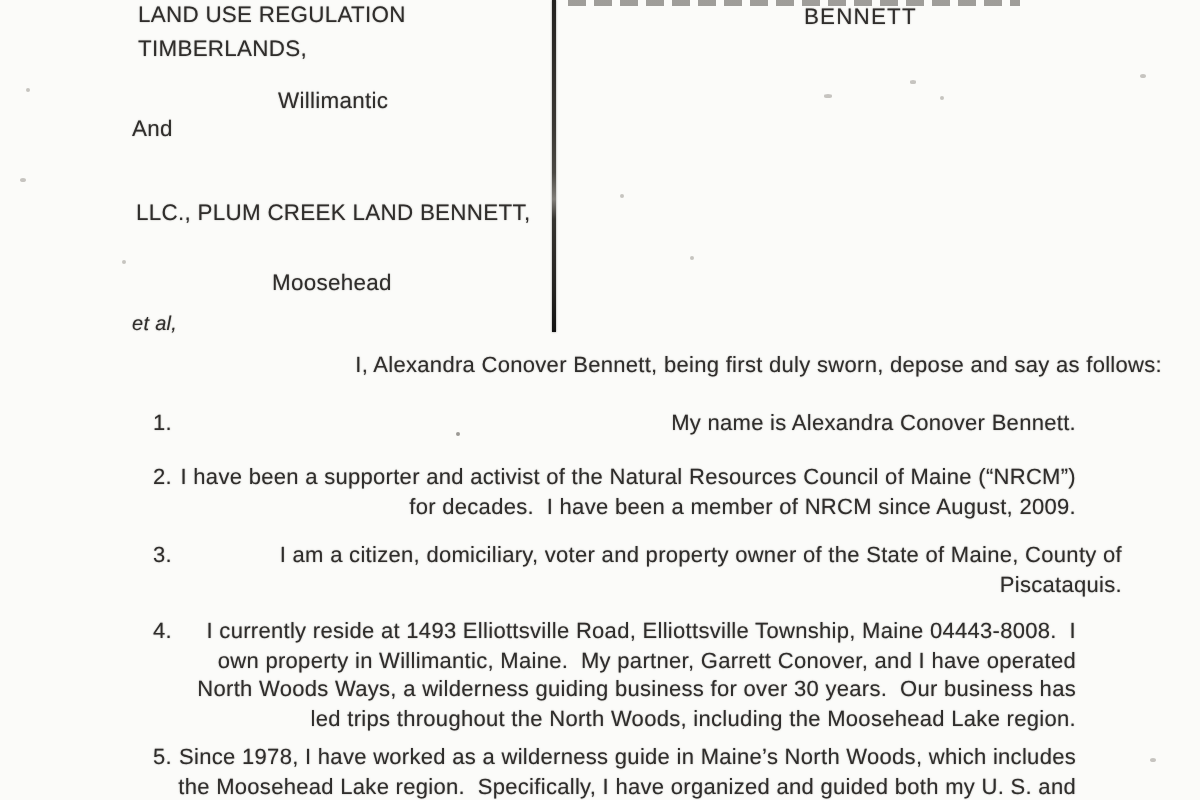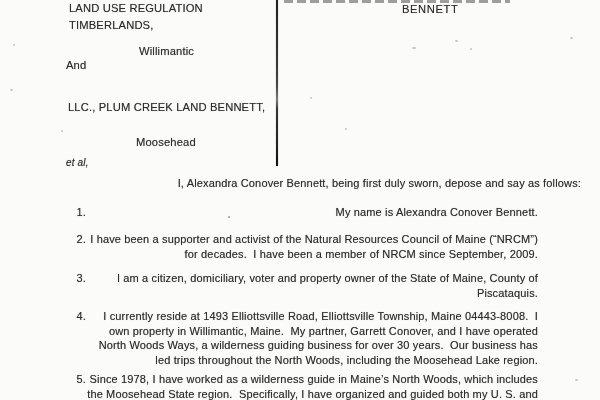--- a/index.html
+++ b/index.html
@@ -56,36 +56,36 @@
 
   <div class="txt body-txt intro">I, Alexandra Conover Bennett, being first duly sworn, depose and say as follows:</div>
 
   <div class="item body-txt" style="top:205px;">
     <span class="txt item-num" style="position:static;">1.</span>
     <span class="txt item-text" style="position:static;">My name is Alexandra Conover Bennett.</span>
   </div>
 
   <div class="item body-txt" style="top:232px;">
     <span class="txt item-num" style="position:static;">2.</span>
-    <span class="txt item-text" style="position:static;">I have been a supporter and activist of the Natural Resources Council of Maine (“NRCM”) for decades.  I have been a member of NRCM since September, 2009.</span>
+    <span class="txt item-text" style="position:static;">I have been a supporter and activist of the Natural Resources Council of Maine (“NRCM”) for decades.  I have been a member of NRCM since August, 2009.</span>
   </div>
 
   <div class="item body-txt" style="top:271px;">
     <span class="txt item-num" style="position:static;">3.</span>
-    <span class="txt item-text" style="position:static;">I am a citizen, domiciliary, voter and property owner of the State of Maine, County of Piscataquis.</span>
+    <span class="txt item-text" style="position:static;margin-left:23px;">I am a citizen, domiciliary, voter and property owner of the State of Maine, County of Piscataquis.</span>
   </div>
 
   <div class="item body-txt" style="top:309px;">
     <span class="txt item-num" style="position:static;">4.</span>
     <span class="txt item-text" style="position:static;">I currently reside at 1493 Elliottsville Road, Elliottsville Township, Maine 04443-8008.  I own property in Willimantic, Maine.  My partner, Garrett Conover, and I have operated North Woods Ways, a wilderness guiding business for over 30 years.  Our business has led trips throughout the North Woods, including the Moosehead Lake region.</span>
   </div>
 
   <div class="item body-txt" style="top:372px;">
     <span class="txt item-num" style="position:static;">5.</span>
-    <span class="txt item-text" style="position:static;">Since 1978, I have worked as a wilderness guide in Maine’s North Woods, which includes the Moosehead State region.  Specifically, I have organized and guided both my U. S. and</span>
+    <span class="txt item-text" style="position:static;">Since 1978, I have worked as a wilderness guide in Maine’s North Woods, which includes the Moosehead Lake region.  Specifically, I have organized and guided both my U. S. and</span>
   </div>
 
   <div class="speck" style="left:13px;top:44px;width:2px;height:2px;"></div>
   <div class="speck" style="left:10px;top:89px;width:3px;height:2px;"></div>
   <div class="speck" style="left:61px;top:130px;width:2px;height:2px;"></div>
   <div class="speck" style="left:412px;top:47px;width:4px;height:1.5px;"></div>
   <div class="speck" style="left:455px;top:40px;width:3px;height:1.5px;"></div>
   <div class="speck" style="left:470px;top:48px;width:2px;height:2px;"></div>
   <div class="speck" style="left:310px;top:97px;width:2px;height:2px;"></div>
   <div class="speck" style="left:345px;top:128px;width:2px;height:2px;"></div>

